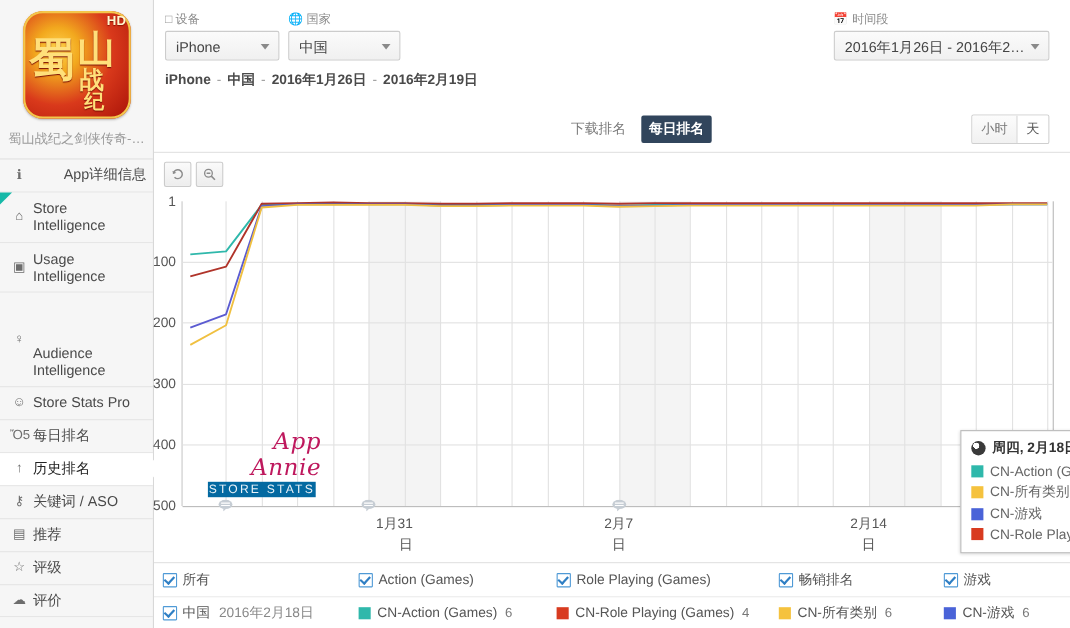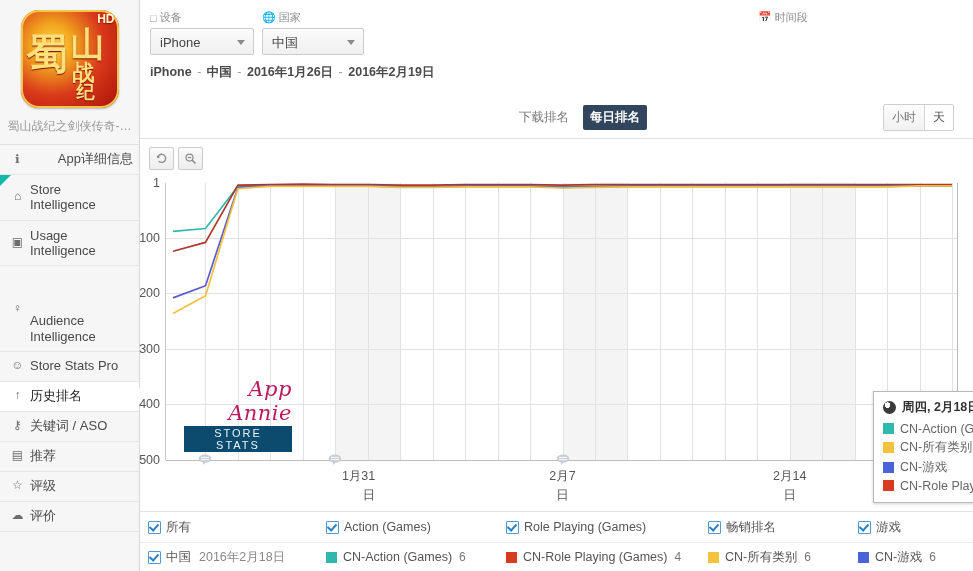--- a/index.html
+++ b/index.html
@@ -157,22 +157,22 @@
   }
   #watermark{
     position:absolute;left:18px;bottom:8px;width:108px;text-align:center;
     pointer-events:none;user-select:none;
   }
   #watermark .wa{
     font-family:"DejaVu Serif",serif;font-style:italic;font-size:21px;
     color:#be185d;letter-spacing:.5px;text-align:right;
   }
   #watermark .wb{
-    background:#0c4a6e;color:#e9f2f8;font-size:11px;letter-spacing:2px;
-    padding:1px 13px;display:inline-block;margin-top:1px;
+    background:#0369a1;color:#e9f2f8;font-size:11px;letter-spacing:2px;
+    padding:1px 1px;display:inline-block;margin-top:1px;
   }
   svg#lines{position:absolute;left:0;top:0;width:793px;height:277px;overflow:visible;}
 
   
   #tooltip{
     position:absolute;left:733px;top:252px;width:188px;
     background:#ffffff;border:1px solid #b9b9b9;
     box-shadow:0 1px 3px rgba(0,0,0,.18);
     padding:7px 9px 8px;box-sizing:border-box;z-index:5;
   }
@@ -245,20 +245,24 @@
         </div>
         <div class="nav-item two-line">
           <span class="nico">♀</span>
           <span class="nlabel" style="white-space: pre-line; margin-top: 40px;">Audience
 Intelligence</span>
         </div>
         <div class="nav-item">
           <span class="nico">☺</span>
           <span class="nlabel" style="white-space: pre-line;">Store Stats Pro</span>
         </div>
+        <div class="nav-item">
+          <span class="nico">Ὄ5</span>
+          <span class="nlabel" style="white-space: pre-line;">每日排名</span>
+        </div>
         <div class="nav-item active">
           <span class="nico">↑</span>
           <span class="nlabel" style="white-space: pre-line;">历史排名</span>
         </div>
         <div class="nav-item">
           <span class="nico">⚷</span>
           <span class="nlabel" style="white-space: pre-line;">关键词 / ASO</span>
         </div>
         <div class="nav-item">
           <span class="nico">▤</span>
@@ -298,20 +302,24 @@
         <div class="fselect">
           <span>中国</span>
           <span class="caret"></span>
         </div>
       </div>
 
       <div class="fgroup" id="g-range">
         <div class="flabel">
           <span class="ic">📅</span>
           <span>时间段</span>
+        </div>
+        <div class="fselect">
+          <span>2016年1月26日 - 2016年2…</span>
+          <span class="caret"></span>
         </div>
       </div>
 
       <div id="crumb">
         <span>iPhone</span>
         <span class="sep">-</span>
         <span>中国</span>
         <span class="sep">-</span>
         <span>2016年1月26日</span>
         <span class="sep">-</span>

